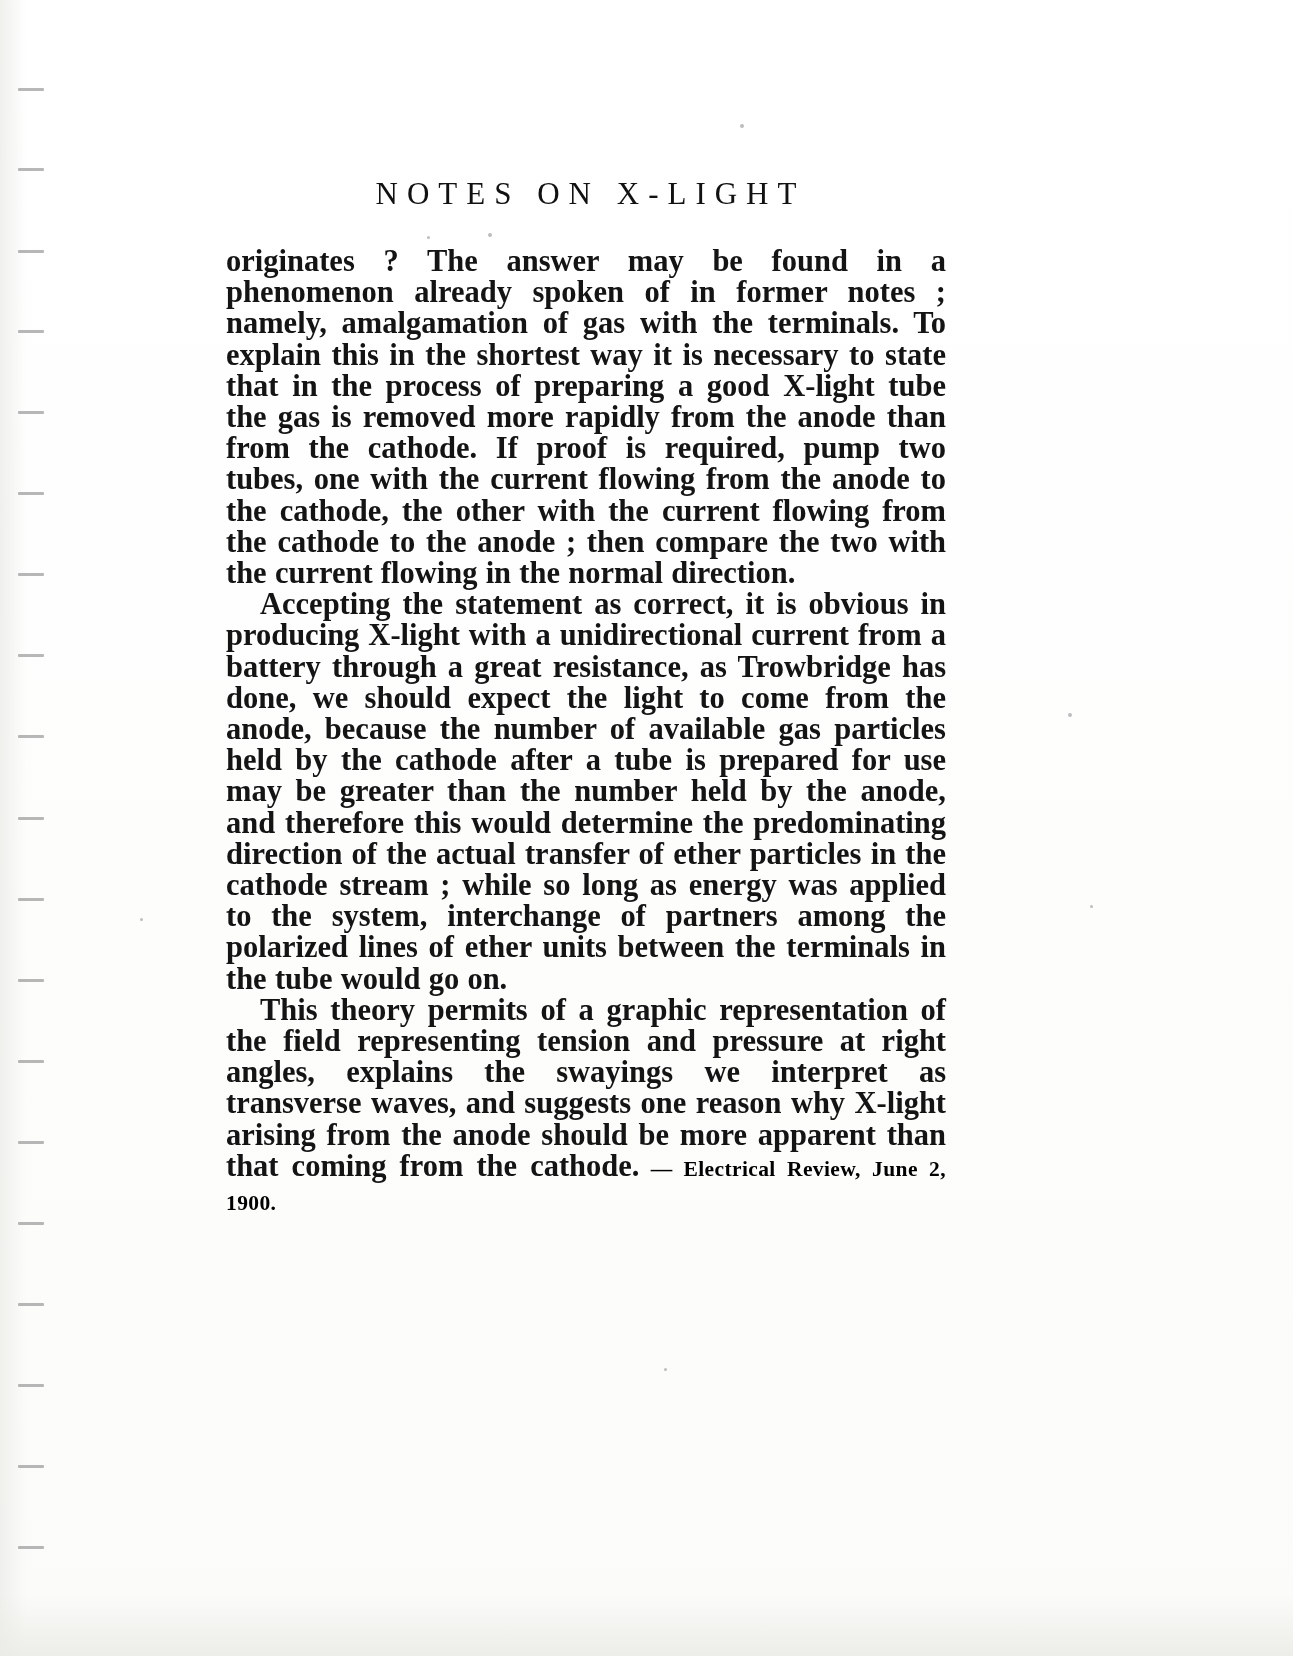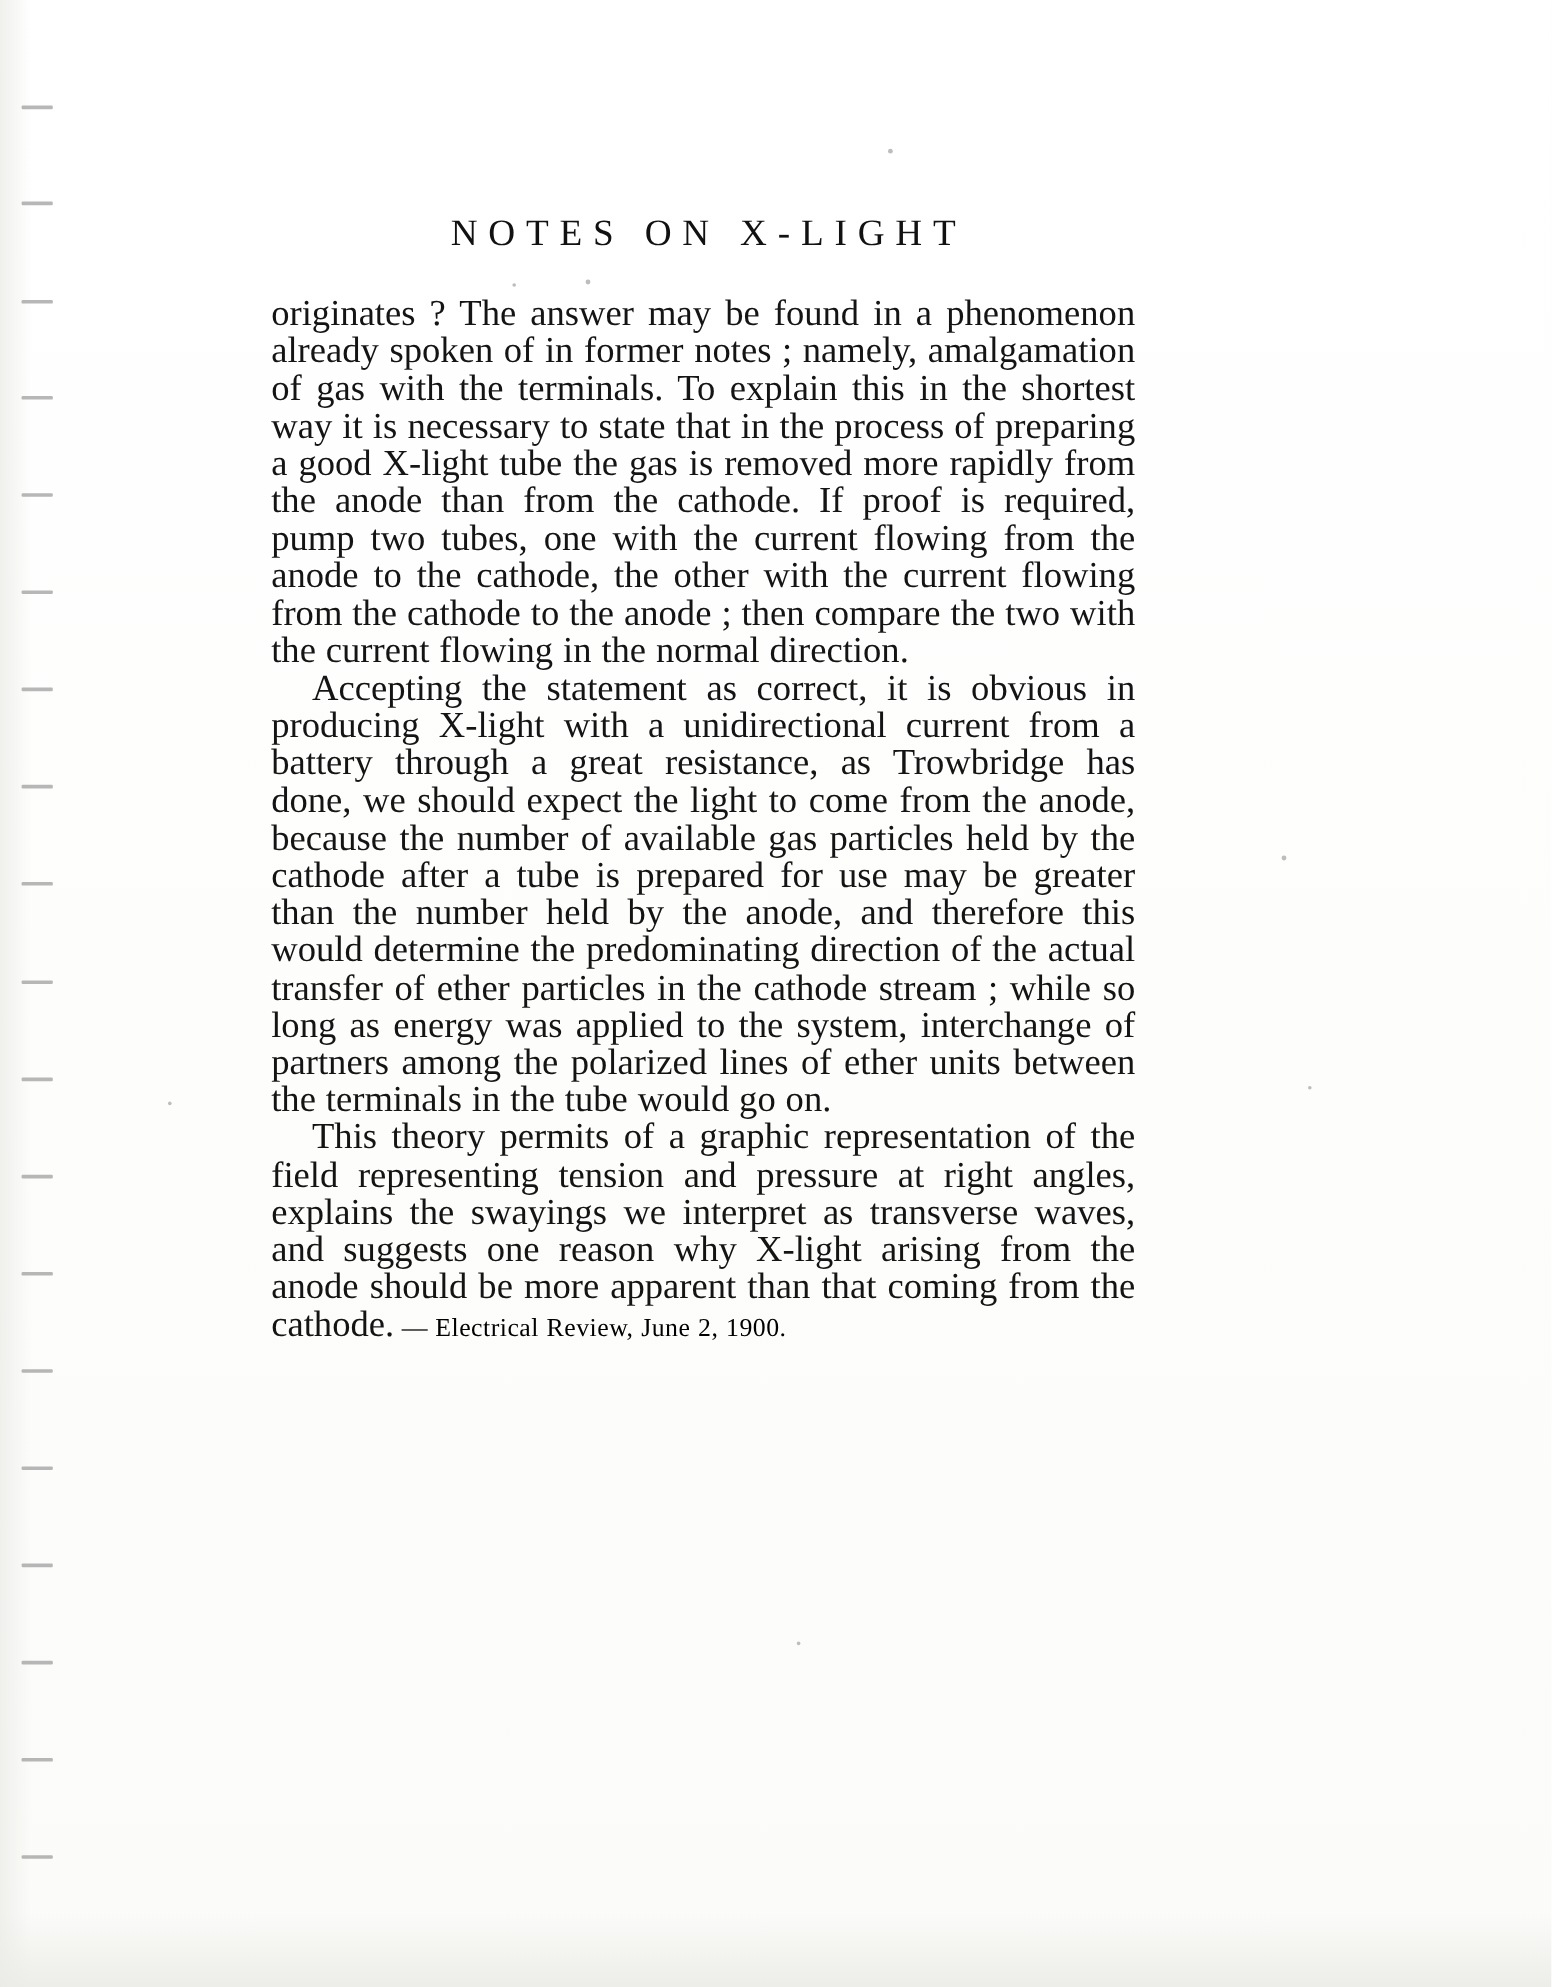--- a/index.html
+++ b/index.html
@@ -95,20 +95,21 @@
   }
 
   .body-par {
     font-size: 30.5px;
     line-height: 31.2px;
     text-align: justify;
     text-align-last: left;
     margin: 0;
     color: #141414;
     word-spacing: 0.02em;
+    font-weight: bold;
   }
 
   .body-par + .body-par {
     text-indent: 34px;
   }
 
   .par-last {
     text-align: justify;
     text-align-last: left;
   }

